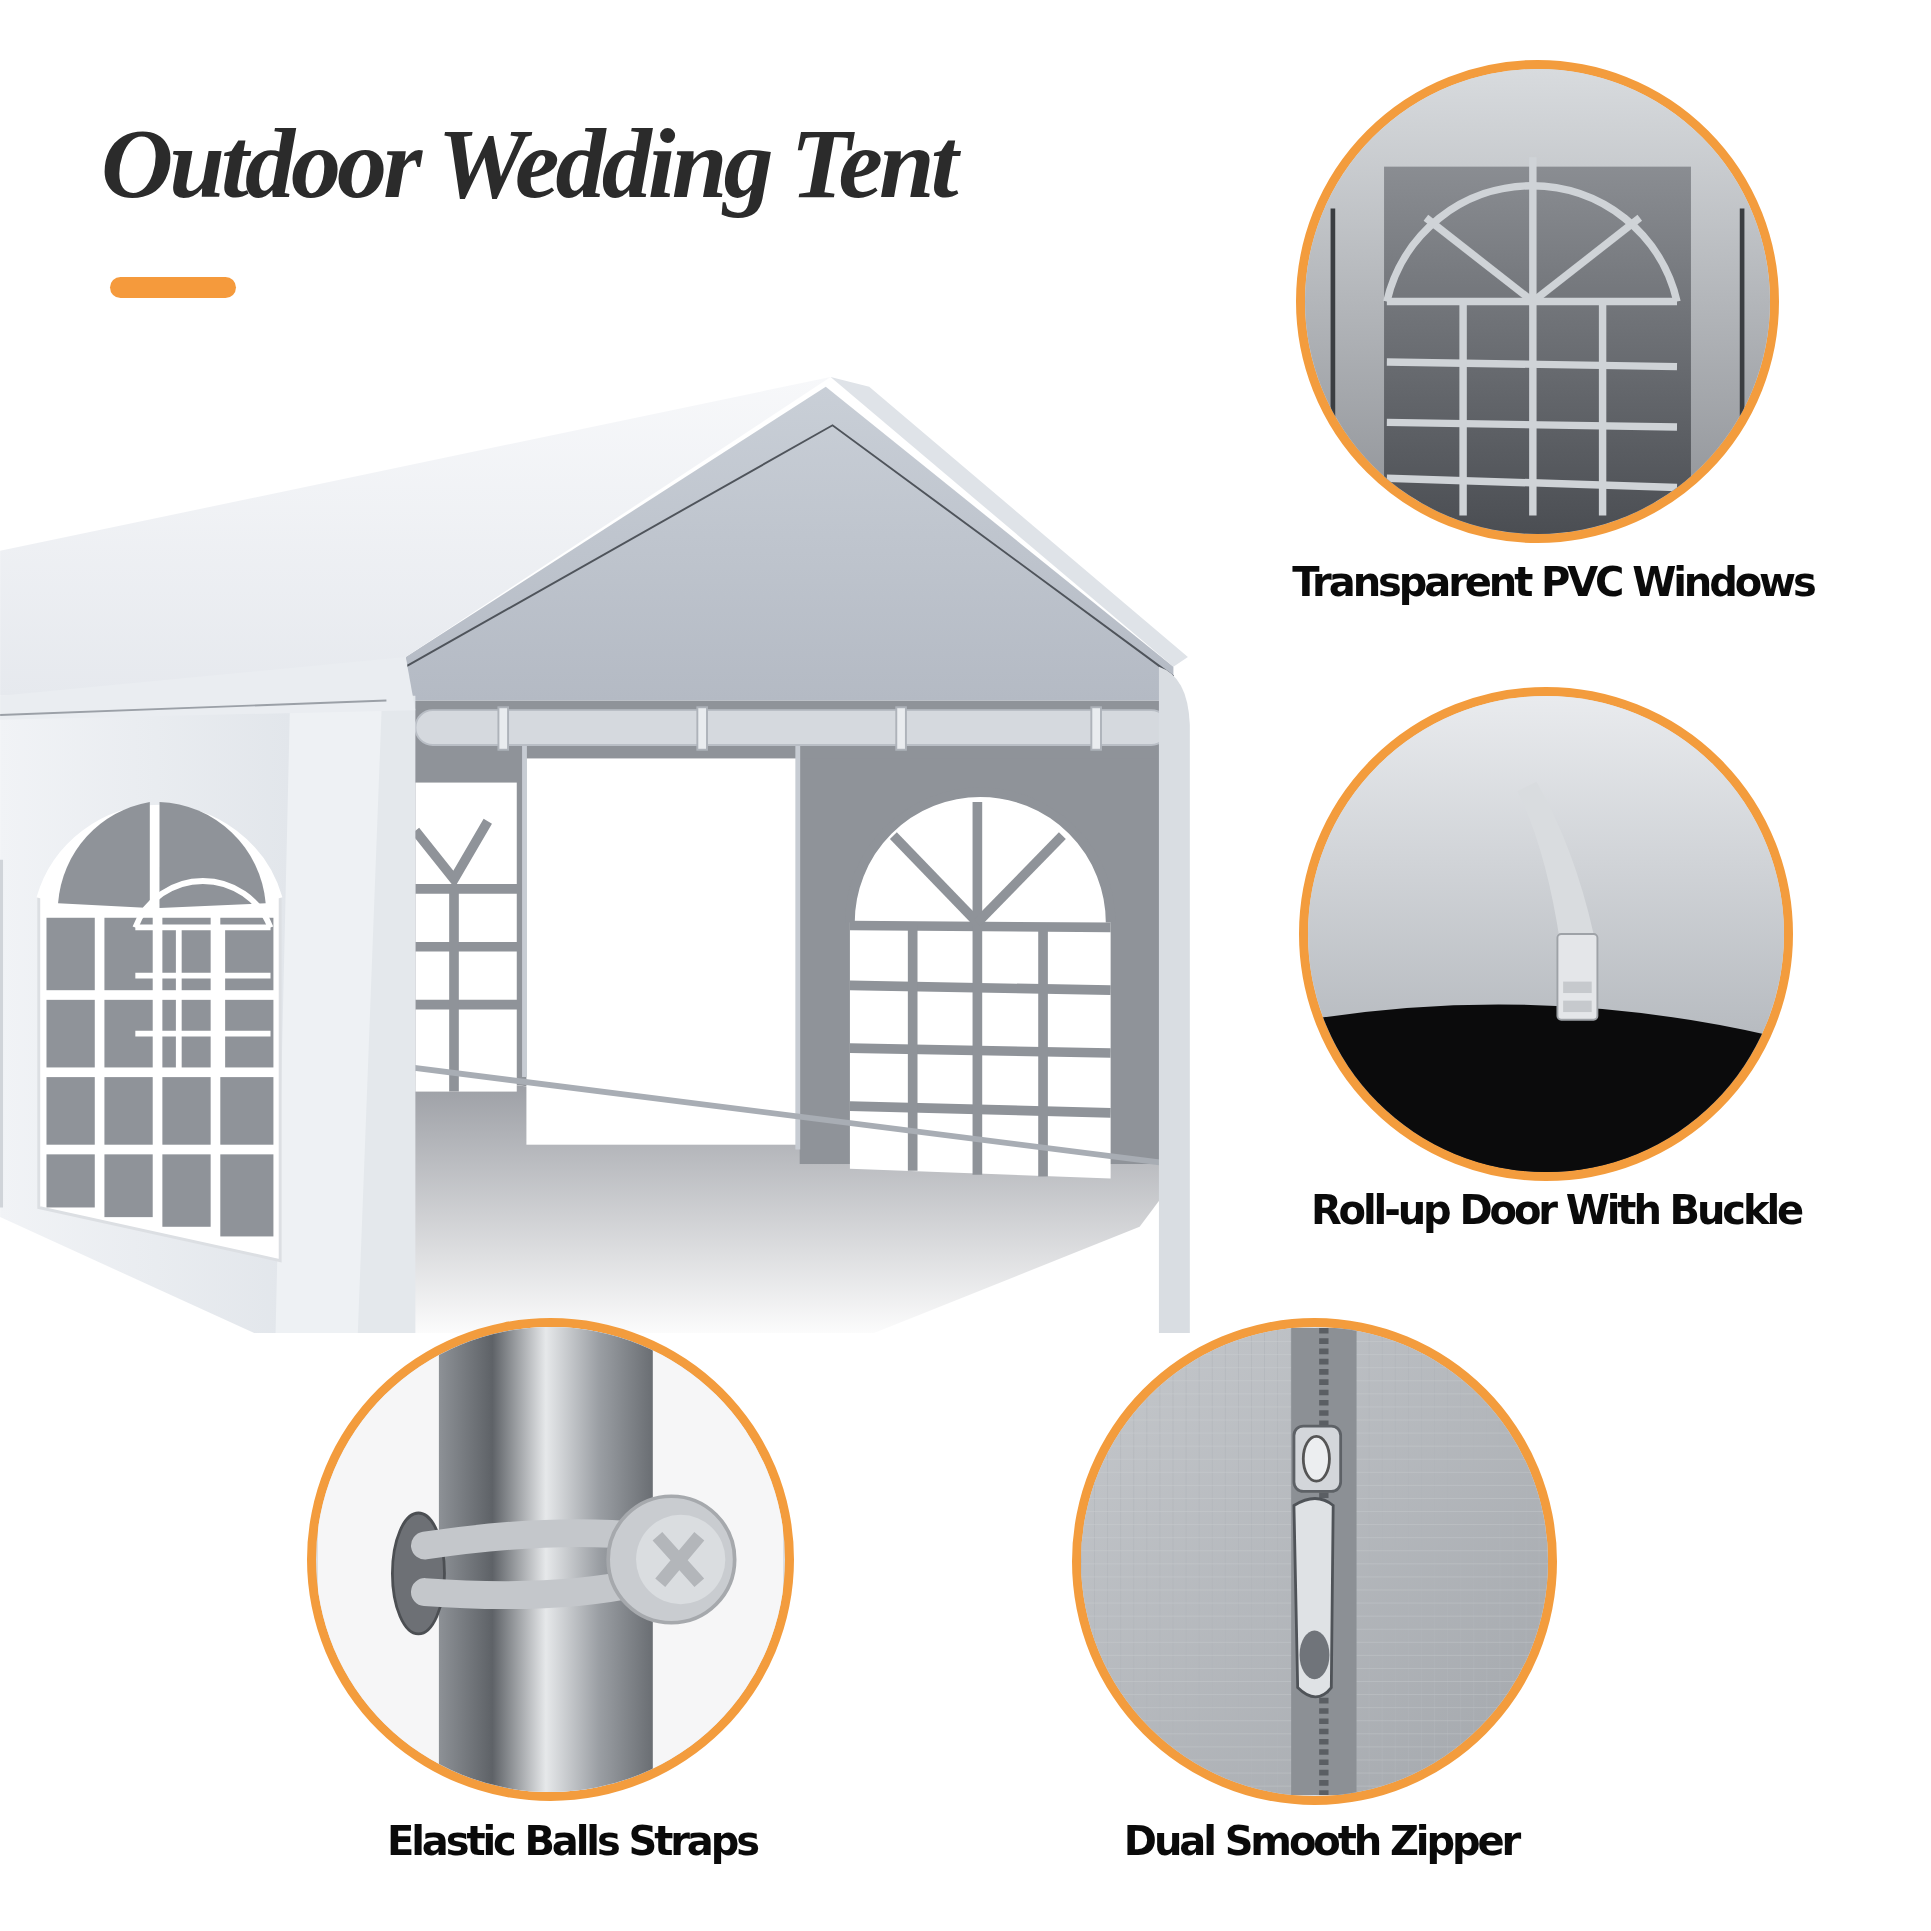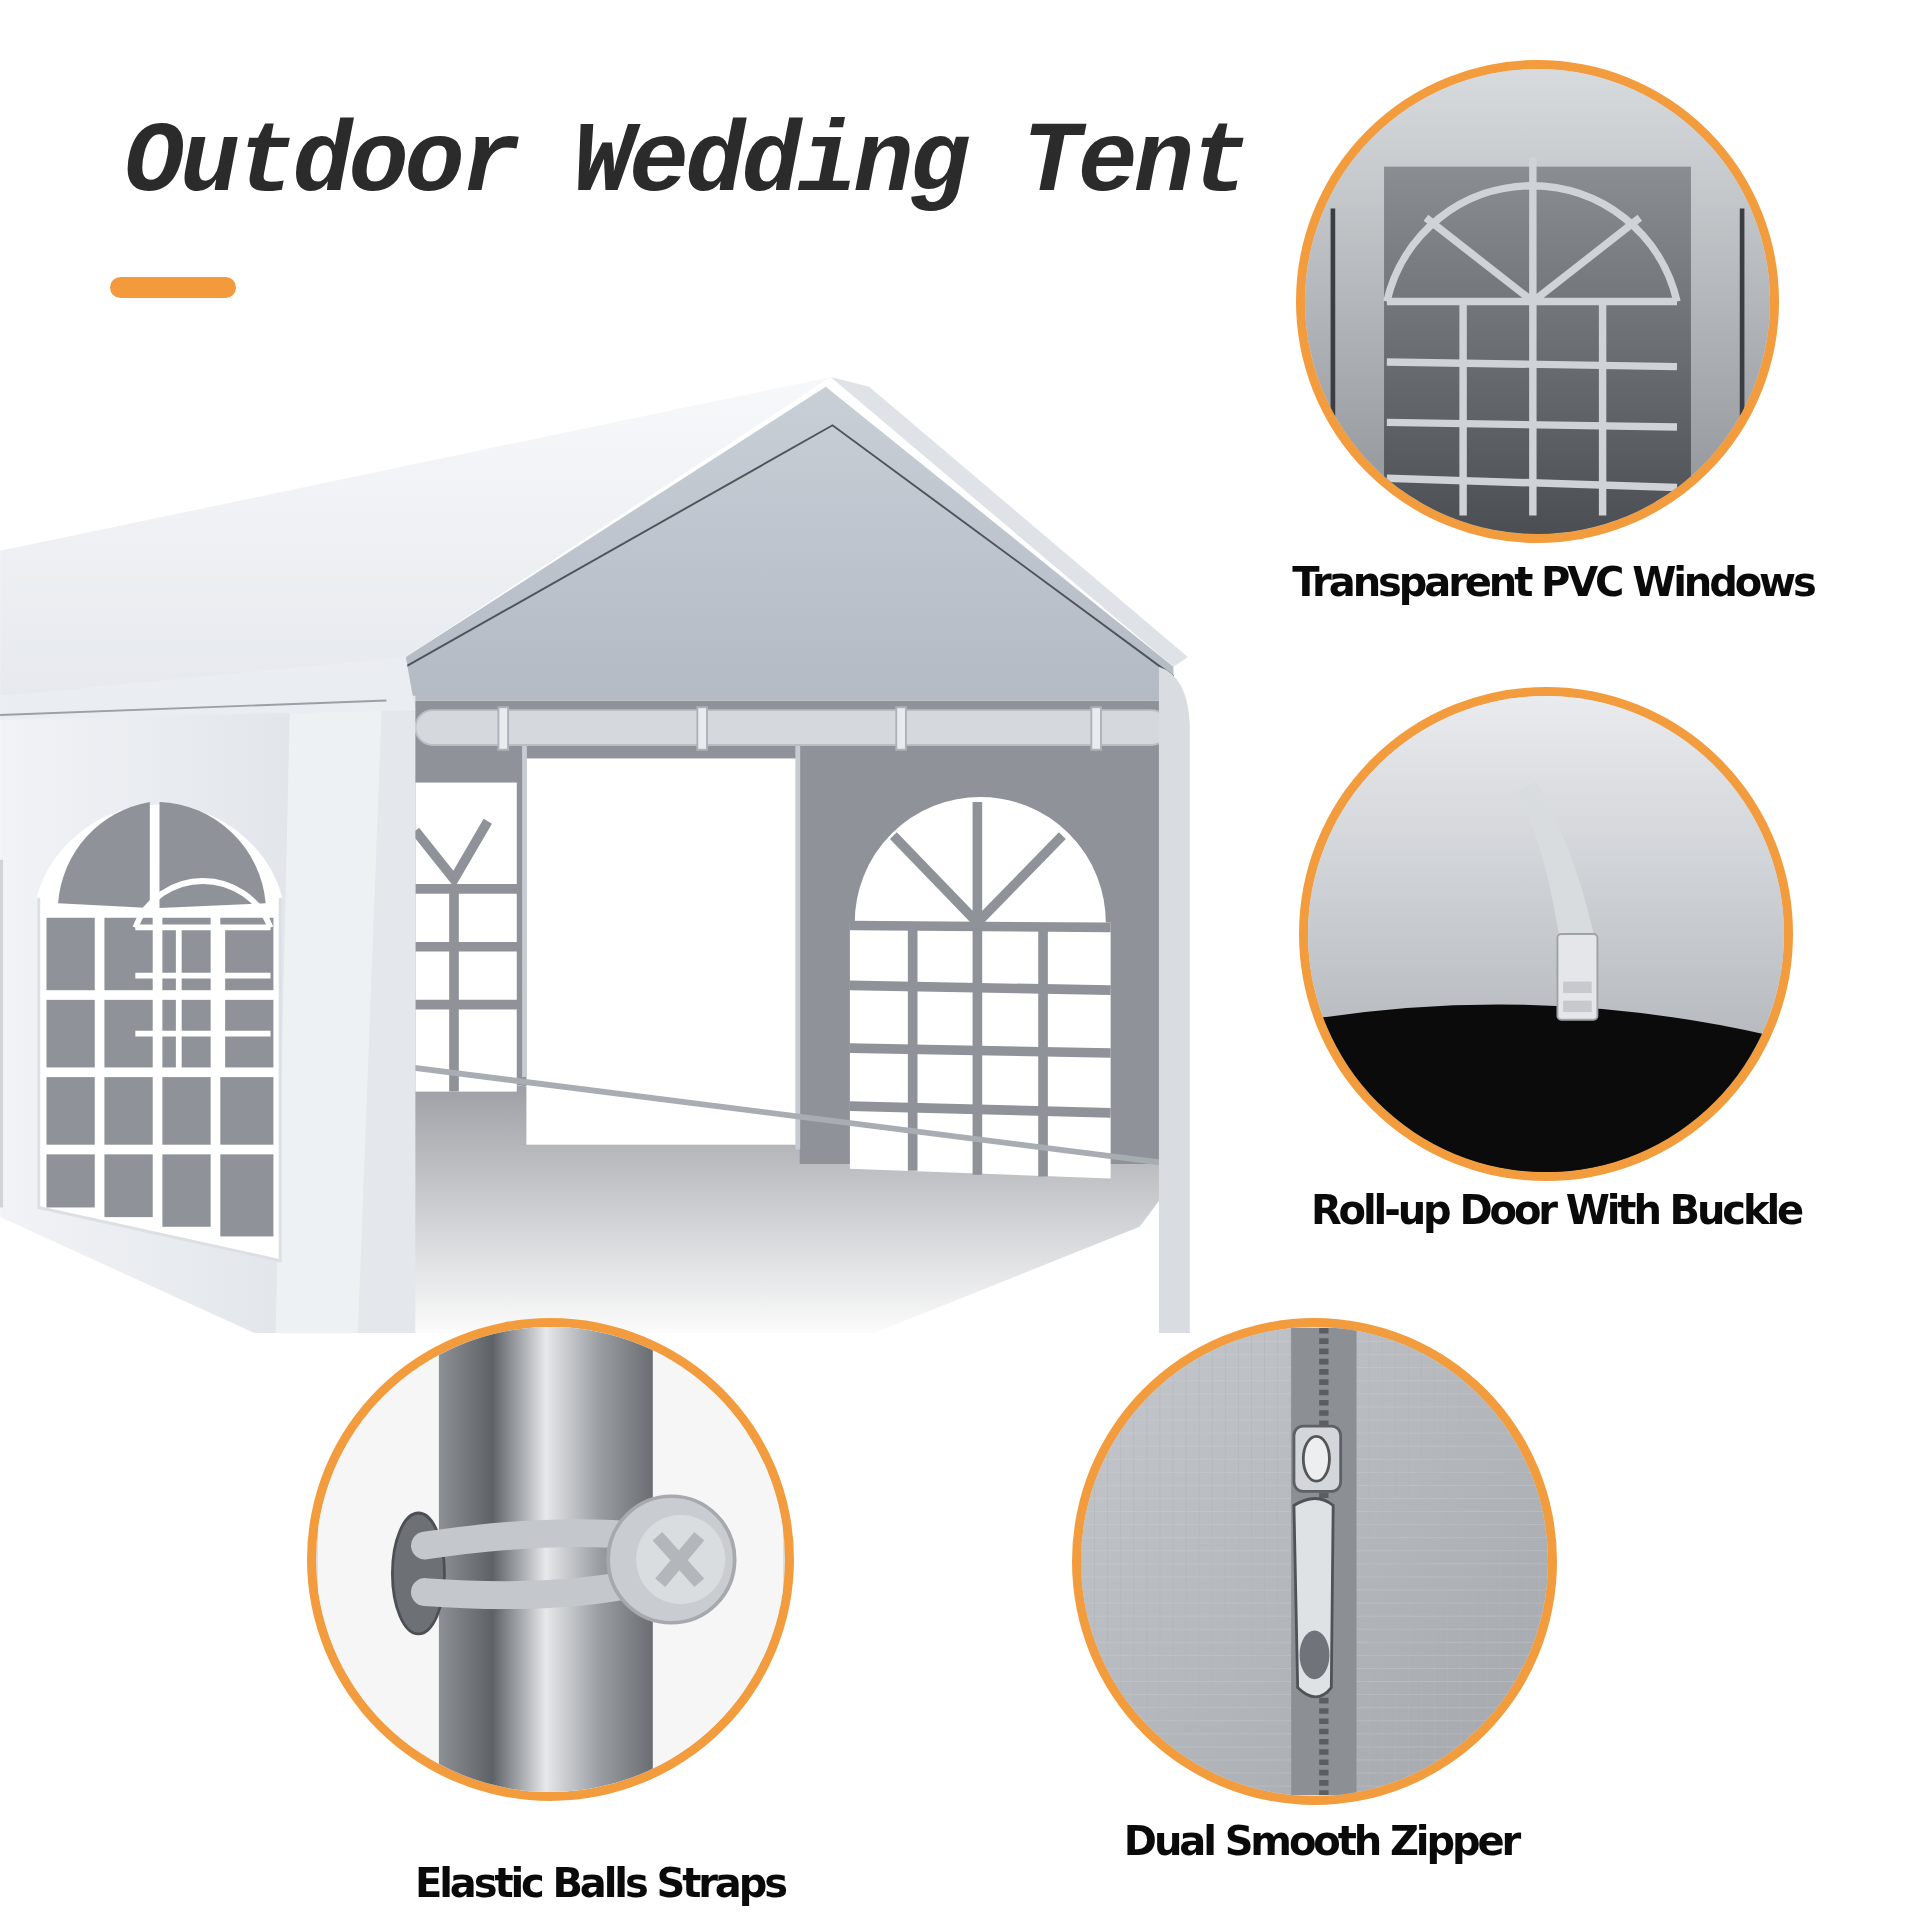--- a/index.html
+++ b/index.html
@@ -1,19 +1,19 @@
 <!DOCTYPE html>
 <html><head>
 <meta charset="utf-8">
 <style>
   html, body { margin: 0; padding: 0; background: #ffffff; }
   body { width: 1931px; height: 1931px; position: relative; overflow: hidden; font-family: "Liberation Sans", "DejaVu Sans", sans-serif; }
   .title {
-    position: absolute; left: 124px; top: 114px;
-    font-family: Liberation Mono, monospace;
+    position: absolute; left: 101px; top: 114px;
+    font-family: Liberation Serif, serif;
     font-weight: bold; font-style: italic;
     font-size: 100px; letter-spacing: -3.9px; color: #2b2b2b;
     white-space: nowrap; line-height: 1;
   }
   .accent-bar {
     position: absolute; left: 110px; top: 277px; width: 126px; height: 21px;
     border-radius: 10.6px; background: #f59a3c;
   }
   .tent { position: absolute; left: 0; top: 377px; width: 1217px; height: 956px; }
   .feature { position: absolute; }
@@ -225,21 +225,21 @@
       <rect width="500" height="500" fill="#f6f6f7"></rect>
       <rect x="130" y="0" width="230" height="500" fill="url(#pole)"></rect>
       <ellipse cx="108" cy="265" rx="28" ry="65" fill="#6d7075" stroke="#4c4f53" stroke-width="3"></ellipse>
       <path d="M115,235 Q250,215 350,225" stroke="#c4c7cb" stroke-width="30" fill="none" stroke-linecap="round"></path>
       <path d="M115,285 Q250,295 345,275" stroke="#c4c7cb" stroke-width="30" fill="none" stroke-linecap="round"></path>
       <circle cx="380" cy="250" r="68" fill="#c9ccd0" stroke="#a6a9ad" stroke-width="4"></circle>
       <circle cx="390" cy="250" r="48" fill="#dadde0"></circle>
       <path d="M365,225 L410,275 M410,225 L368,275" stroke="#b3b6ba" stroke-width="14"></path>
     </svg>
   </div>
-  <div class="feature-label" style="left:600px; top:1821px;margin-top:42px;">Elastic Balls Straps</div>
+  <div class="feature-label" style="left:572px; top:1821px;">Elastic Balls Straps</div>
 </div>
 
 <div class="feature">
   <div class="feature-circle" style="left:1072px; top:1318px; width:485px; height:487px;">
     <svg viewBox="0 0 500 500" xmlns="http://www.w3.org/2000/svg">
       <defs>
         <linearGradient id="zipBg" x1="0" y1="0" x2="1" y2="1">
           <stop offset="0" stop-color="#c5c8cc"></stop>
             <stop offset="1" stop-color="#a3a7ac"></stop>
         </linearGradient>

